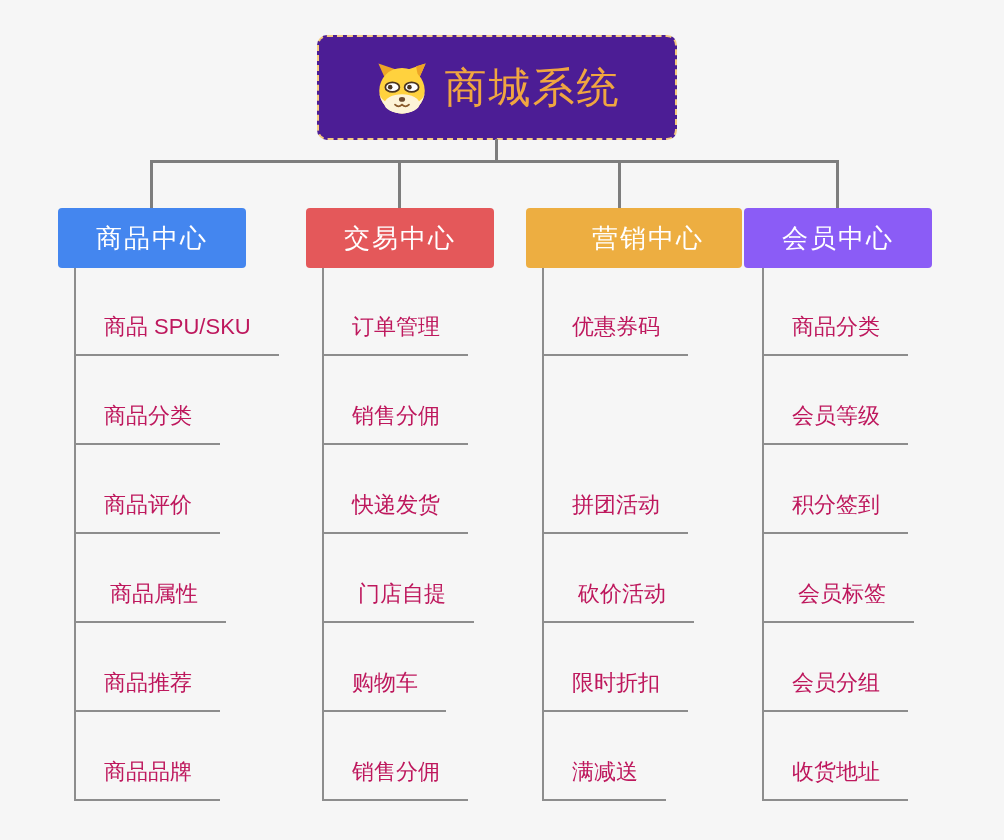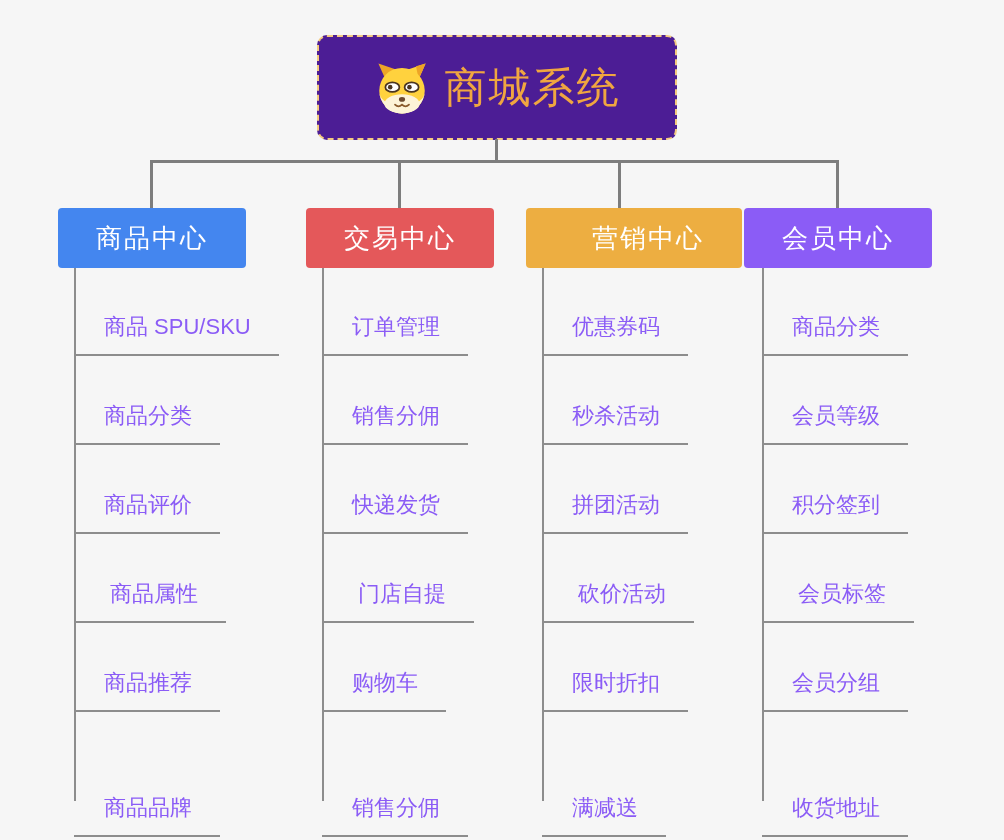--- a/index.html
+++ b/index.html
@@ -24,23 +24,23 @@
   .head{position:absolute;top:208px;width:188px;height:60px;border-radius:4px;
         display:flex;align-items:center;justify-content:center;}
   .head span{color:#ffffff;font-size:26px;letter-spacing:2px;}
   .h0{left:58px;} .h1{left:306px;} .h2{left:526px;} .h3{left:744px;}
 
   
   .col-line{position:absolute;top:268px;width:2px;height:533px;background:#8d8d8d;}
   .c0{left:74px;} .c1{left:322px;} .c2{left:542px;} .c3{left:762px;}
 
   
-  .leaf{position:absolute;white-space:nowrap;font-size:22px;color:#8b5cf6;line-height:34px;
+  .leaf{position:absolute;white-space:nowrap;font-size:22px;color:#be185d;line-height:34px;
         padding:0 28px 10px 30px;border-bottom:2px solid #8d8d8d;}
-  .r0{top:310px;} .r1{top:399px;} .r2{top:488px;} .r3{top:577px;padding-left:36px;} .r4{top:666px;} .r5{top:755px;margin-top:36px;}
+  .r0{top:310px;} .r1{top:399px;} .r2{top:488px;} .r3{top:577px;padding-left:36px;} .r4{top:666px;} .r5{top:755px;}
 </style>
 </head>
 <body>
 
 <div class="canvas">
 
   <div class="root">
     <span class="dog">
       <svg viewBox="0 0 64 64" width="56" height="56" aria-hidden="true">
         <path d="M13 22 L5 4 L26 11 Z" fill="#eda426"></path>
@@ -93,21 +93,20 @@
   <div class="leaf c0 r5">商品品牌</div>
 
   <div class="leaf c1 r0">订单管理</div>
   <div class="leaf c1 r1">销售分佣</div>
   <div class="leaf c1 r2">快递发货</div>
   <div class="leaf c1 r3">门店自提</div>
   <div class="leaf c1 r4">购物车</div>
   <div class="leaf c1 r5">销售分佣</div>
 
   <div class="leaf c2 r0">优惠券码</div>
-  <div class="leaf c2 r1">秒杀活动</div>
   <div class="leaf c2 r2">拼团活动</div>
   <div class="leaf c2 r3">砍价活动</div>
   <div class="leaf c2 r4">限时折扣</div>
   <div class="leaf c2 r5">满减送</div>
 
   <div class="leaf c3 r0">商品分类</div>
   <div class="leaf c3 r1">会员等级</div>
   <div class="leaf c3 r2">积分签到</div>
   <div class="leaf c3 r3">会员标签</div>
   <div class="leaf c3 r4">会员分组</div>

